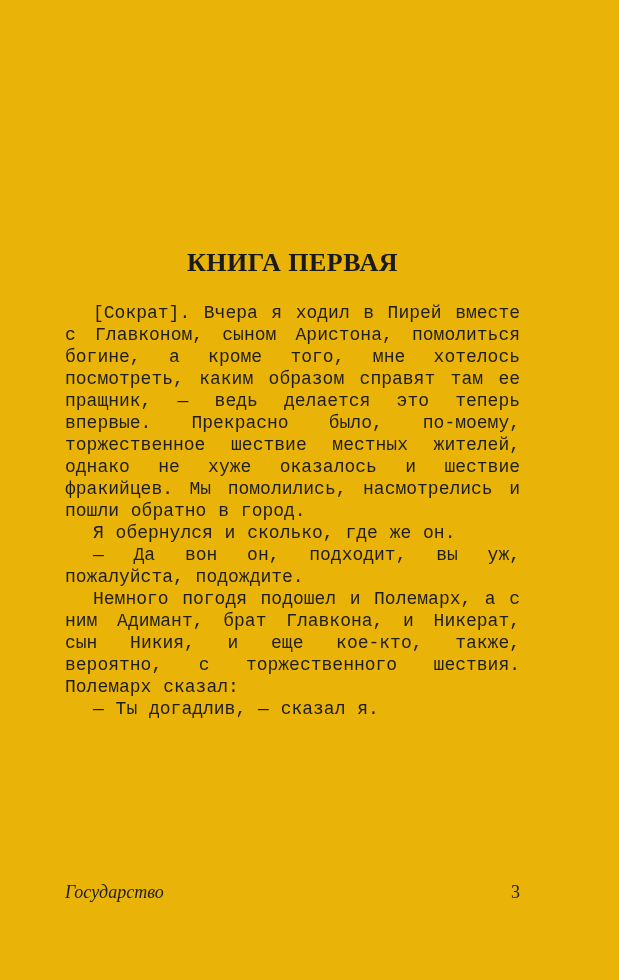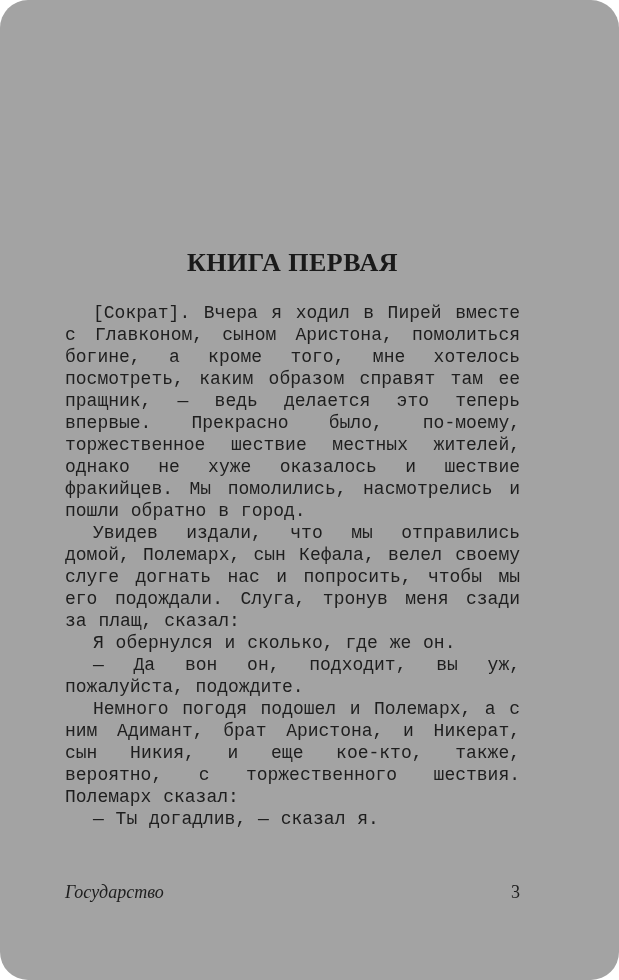--- a/index.html
+++ b/index.html
@@ -11,22 +11,21 @@
     height: 980px;
     background: #ffffff;
     font-family: "Liberation Serif", serif;
     color: #1e1e1e;
     position: relative;
     overflow: hidden;
   }
   .page {
     position: absolute;
     inset: 0;
-    background: #a3a3a3;
-    border-radius: 28px;
+    background: #eab308;
   }
   .chapter-heading {
     position: absolute;
     top: 249px;
     left: 65px;
     width: 455px;
     margin: 0;
     text-align: center;
     font-weight: bold;
     font-size: 26px;
@@ -70,24 +69,23 @@
 </style>
 </head>
 <body>
 
 <div class="page">
 
   <h1 class="chapter-heading">КНИГА ПЕРВАЯ</h1>
 
   <div class="body-text">
     <p>[Сократ]. Вчера я ходил в Пирей вместе с Главконом, сыном Аристона, помолиться богине, а кроме того, мне хотелось посмотреть, каким образом справят там ее пращник, — ведь делается это теперь впервые. Прекрасно было, по-моему, торжественное шествие местных жителей, однако не хуже оказалось и шествие фракийцев. Мы помолились, насмотрелись и пошли обратно в город.</p>
-    <p>Увидев издали, что мы отправились домой, Полемарх, сын Кефала, велел своему слуге догнать нас и попросить, чтобы мы его подождали. Слуга, тронув меня сзади за плащ, сказал:</p>
     <p>Я обернулся и сколько, где же он.</p>
     <p>— Да вон он, подходит, вы уж, пожалуйста, подождите.</p>
-    <p>Немного погодя подошел и Полемарх, а с ним Адимант, брат Аристона, и Никерат, сын Никия, и еще кое-кто, также, вероятно, с торжественного шествия. Полемарх сказал:</p>
+    <p>Немного погодя подошел и Полемарх, а с ним Адимант, брат Главкона, и Никерат, сын Никия, и еще кое-кто, также, вероятно, с торжественного шествия. Полемарх сказал:</p>
     <p>— Ты догадлив, — сказал я.</p>
   </div>
 
   <div class="page-footer">
     <span class="running-title">Государство</span>
     <span class="page-number">3</span>
   </div>
 
 </div>
 

